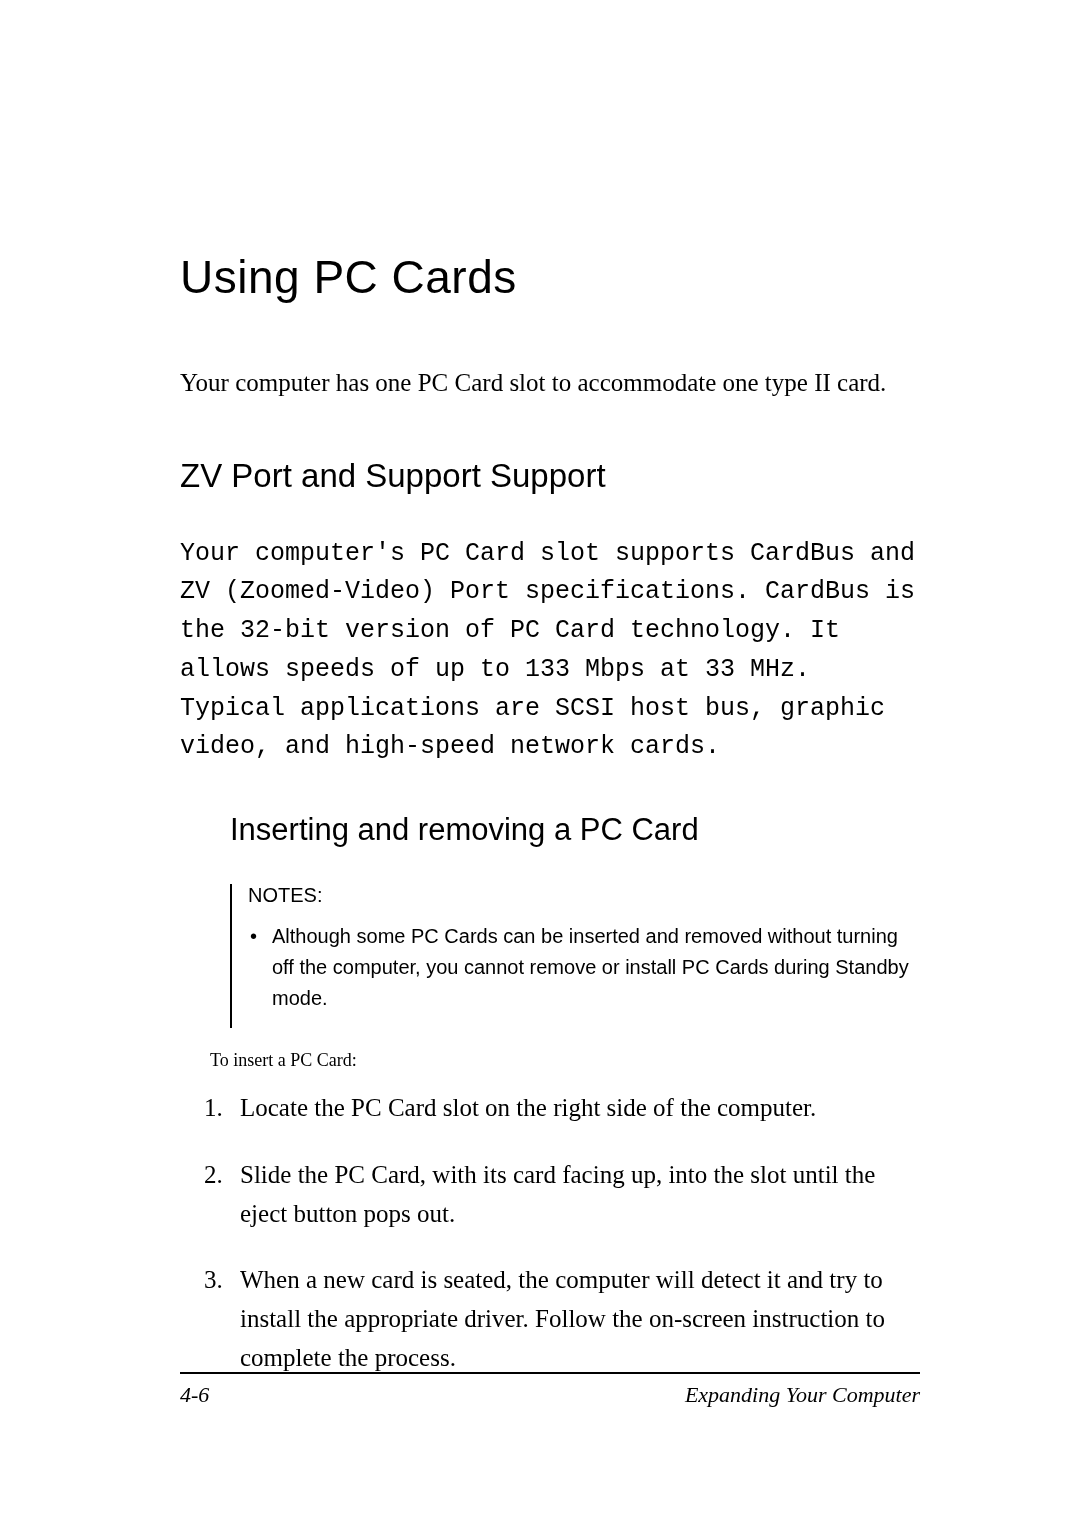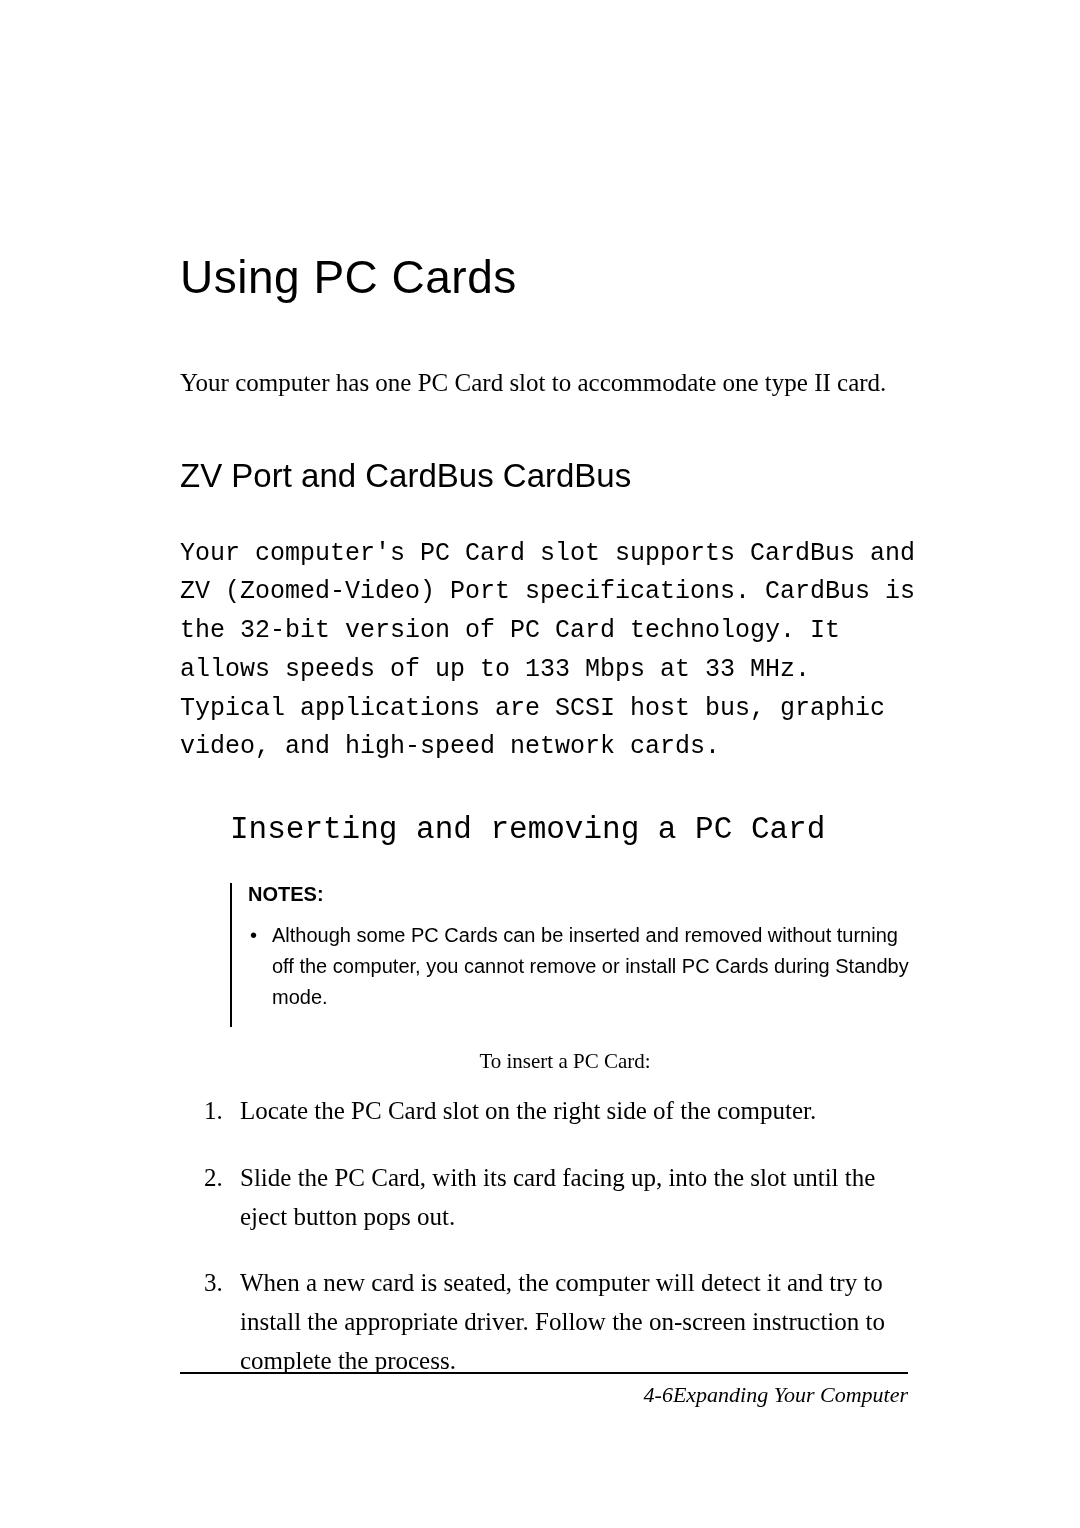--- a/index.html
+++ b/index.html
@@ -36,34 +36,34 @@
     font-weight: 400;
     margin: 0 0 40px 0;
   }
   .para {
     font-size: 25px;
     line-height: 1.55;
     margin: 0 0 45px 0;
     font-family: Liberation Mono, monospace;
   }
   .h3 {
-    font-family: Liberation Mono, monospace;
+    font-family: Liberation Sans, sans-serif;
     font-size: 31px;
     font-weight: 400;
     margin: 0 0 36px 50px;
   }
   .notes-block {
     margin: 0 0 22px 50px;
     padding: 0 10px 0 16px;
     border-left: 2.5px solid #000;
     font-family: Arial, Helvetica, sans-serif;
   }
   .notes-title {
     font-size: 20px;
-    font-weight: 700;
+    font-weight: 400;
     margin: 0 0 14px 0;
   }
   .notes-list {
     list-style: none;
     margin: 0;
     padding: 0 0 4px 0;
   }
   .notes-list li {
     position: relative;
     font-size: 20px;
@@ -73,23 +73,22 @@
   }
   .notes-list li::before {
     content: "\2022";
     position: absolute;
     left: 2px;
     top: 0;
     font-size: 20px;
     line-height: 1.55;
   }
   .sub-intro {
-    font-size: 21px;
+    font-size: 18px;
     margin: 0 0 18px 30px;
-    text-align: center;
   }
   .steps {
     list-style: none;
     counter-reset: step;
     margin: 0 0 0 24px;
     padding: 0;
   }
   .steps li {
     counter-increment: step;
     position: relative;
@@ -100,40 +99,40 @@
   }
   .steps li::before {
     content: counter(step) ".";
     position: absolute;
     left: 0;
     top: 0;
   }
   .footer {
     position: absolute;
     left: 180px;
-    right: 172px;
+    right: 160px;
     bottom: 120px;
     border-top: 2px solid #000;
     padding-top: 8px;
     font-style: italic;
     font-size: 22px;
     display: flex;
-    justify-content: flex-end;
+    justify-content: space-between;
   }
 </style>
 </head>
 <body>
 
 <div class="page">
 
   <h1 class="h1">Using PC Cards</h1>
 
   <p class="intro">Your computer has one PC Card slot to accommodate one type II card.</p>
 
-  <h2 class="h2">ZV Port and CardBus CardBus</h2>
+  <h2 class="h2">ZV Port and Support Support</h2>
 
   <p class="para">Your computer's PC Card slot supports CardBus and ZV (Zoomed-Video) Port specifications. CardBus is the 32-bit version of PC Card technology. It allows speeds of up to 133 Mbps at 33 MHz. Typical applications are SCSI host bus, graphic video, and high-speed network cards.</p>
 
   <h3 class="h3">Inserting and removing a PC Card</h3>
 
   <div class="notes-block">
     <div class="notes-title">NOTES:</div>
     <ul class="notes-list">
       <li>Although some PC Cards can be inserted and removed without turning off the computer, you cannot remove or install PC Cards during Standby mode.</li>
     </ul>

